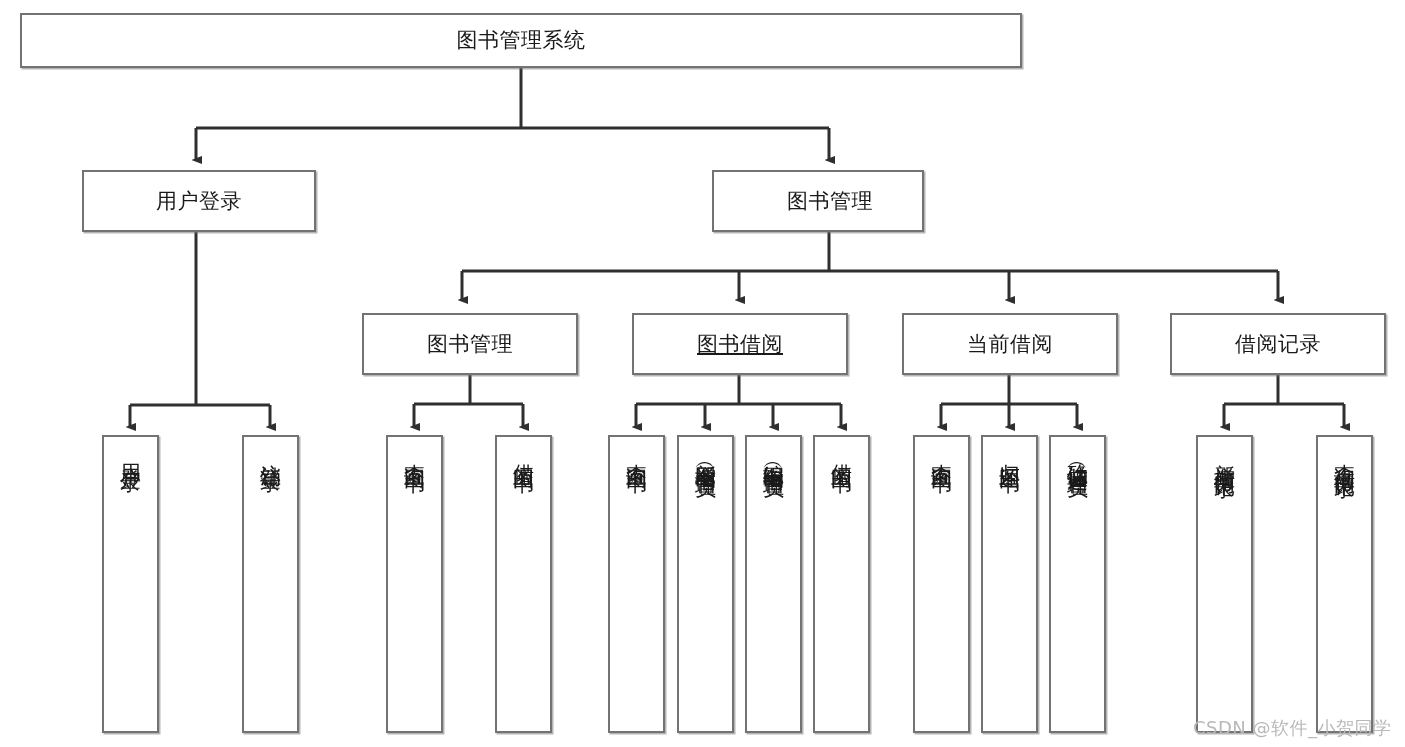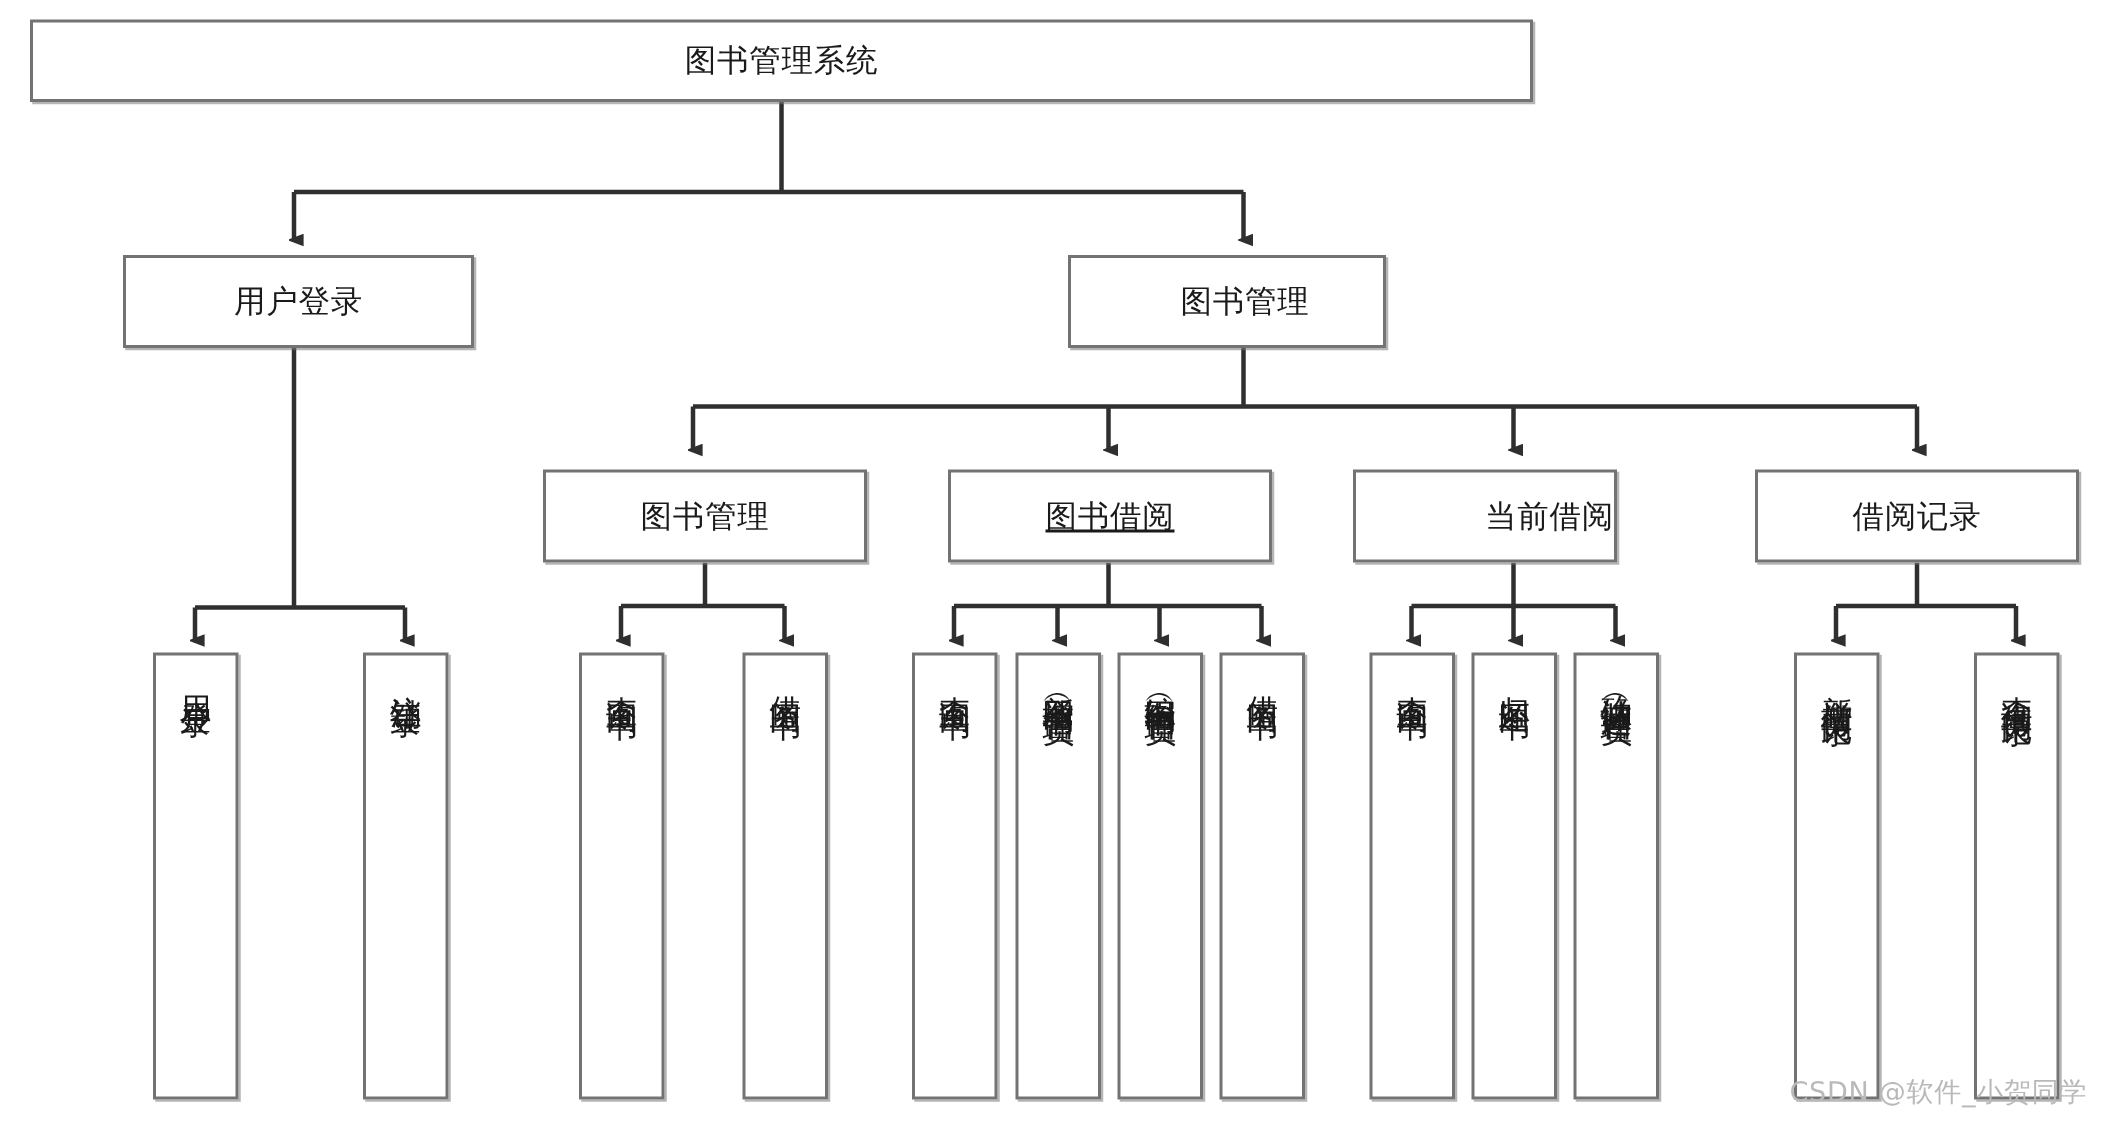--- a/index.html
+++ b/index.html
@@ -133,21 +133,21 @@
   <div class="node" style="left:712px; top:170px; width:212px; height:62px;padding-left:24px;">
     <span class="label">图书管理</span>
   </div>
 
   <div class="node" style="left:362px; top:313px; width:216px; height:62px;">
     <span class="label">图书管理</span>
   </div>
   <div class="node" style="left:632px; top:313px; width:216px; height:62px;text-decoration:underline;">
     <span class="label">图书借阅</span>
   </div>
-  <div class="node" style="left:902px; top:313px; width:176px; height:62px;justify-content:flex-end;">
+  <div class="node" style="left:902px; top:313px; width:216px; height:62px;">
     <span class="label">当前借阅</span>
   </div>
   <div class="node" style="left:1170px; top:313px; width:216px; height:62px;">
     <span class="label">借阅记录</span>
   </div>
 
   <div class="node vertical" style="left:102px; top:435px; width:57px; height:298px;">
     <span class="label">用户登录</span>
   </div>
   <div class="node vertical" style="left:242px; top:435px; width:57px; height:298px;">

